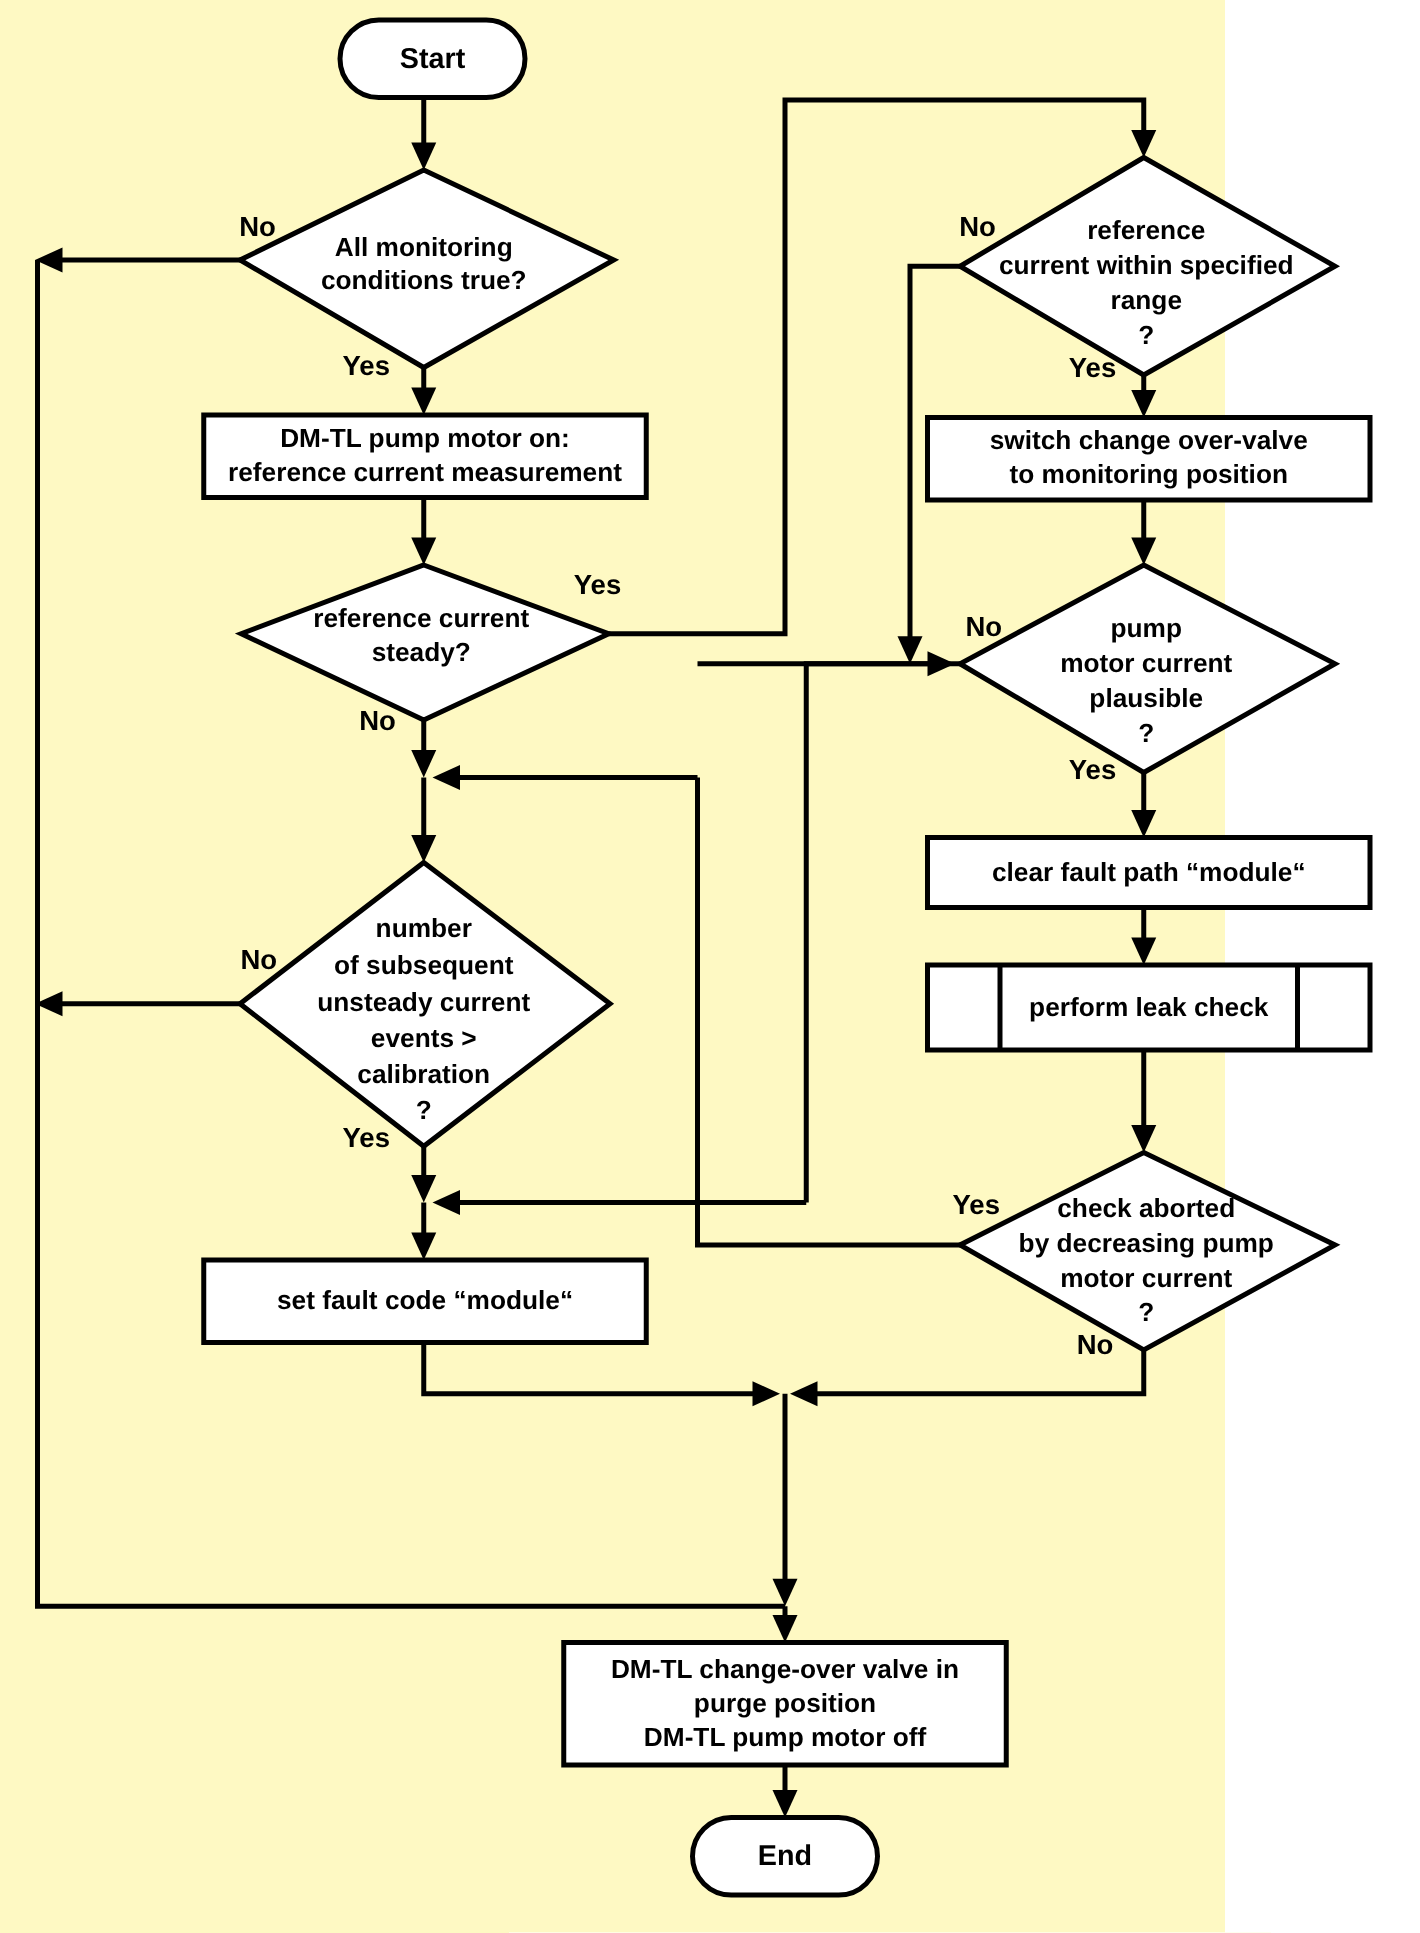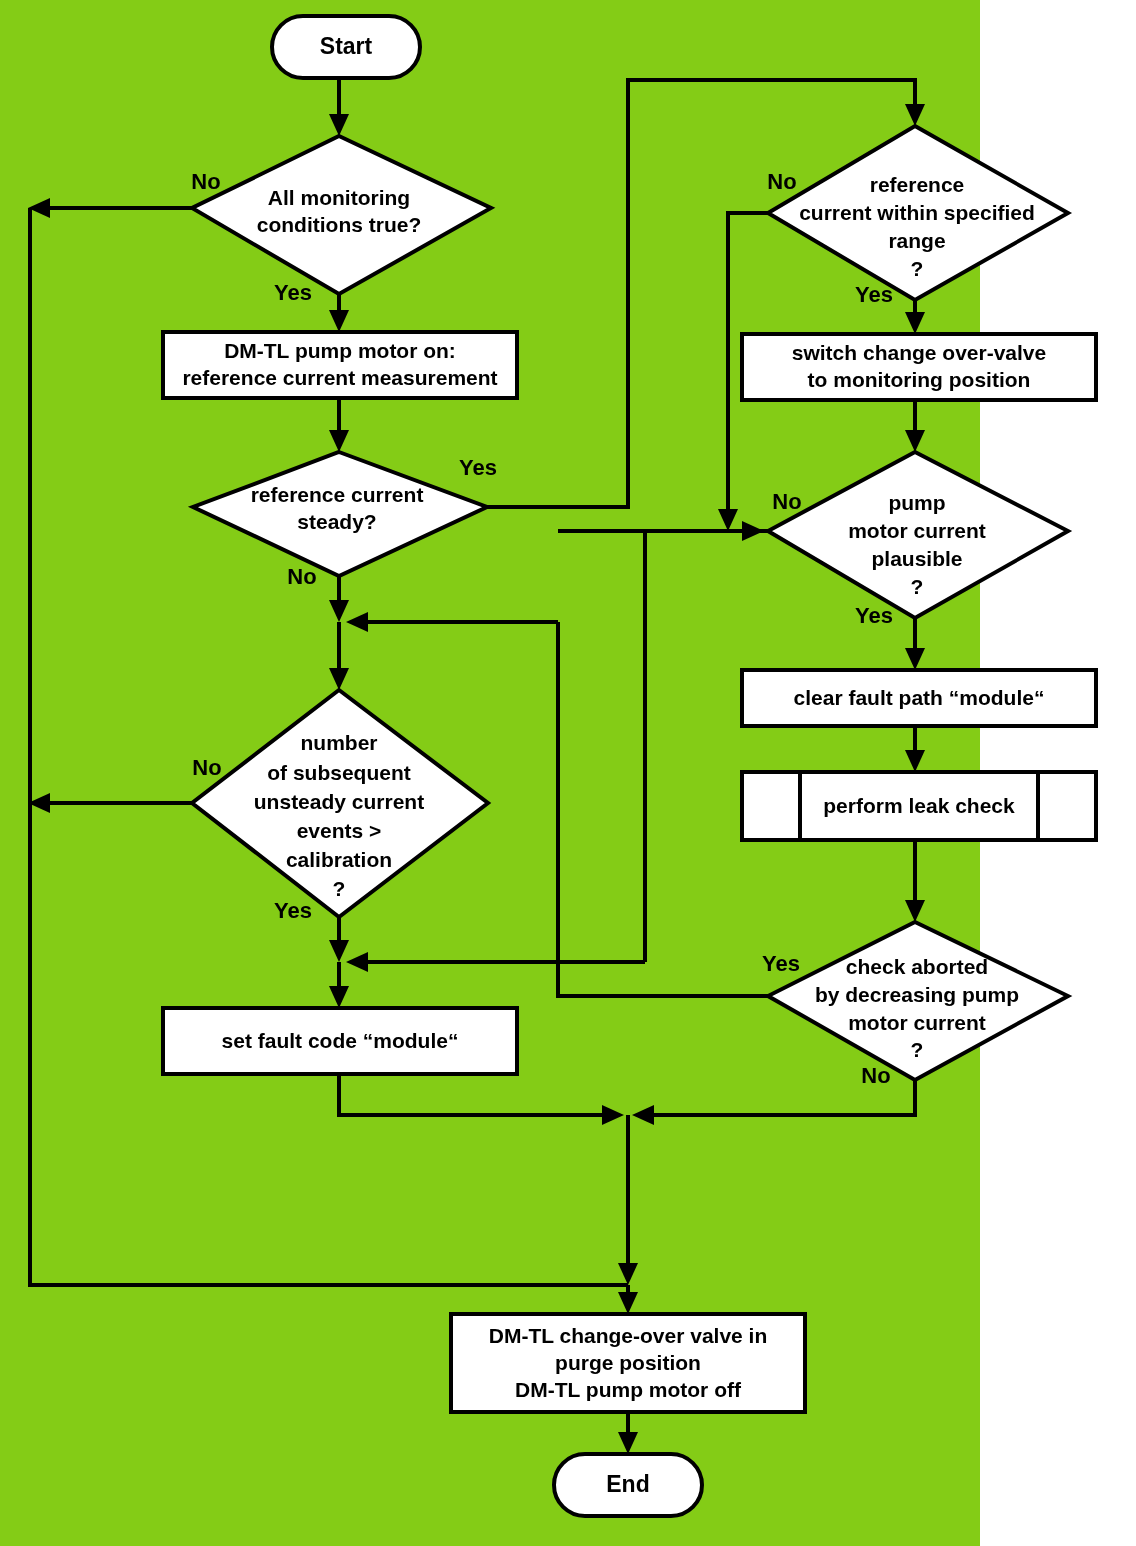--- a/index.html
+++ b/index.html
@@ -4,21 +4,21 @@
 <style>
   html, body {
     margin: 0;
     padding: 0;
     background: #ffffff;
   }
   #diagram-root {
     position: relative;
     width: 980px;
     height: 1546px;
-    background: #84cc16;
+    background: #fef9c3;
     font-family: "Liberation Sans", sans-serif;
   }
   svg#flow-svg {
     display: block;
     width: 1136px;
     height: 1546px;
   }
   .shape-stroke {
     fill: #ffffff;
     stroke: #000000;

